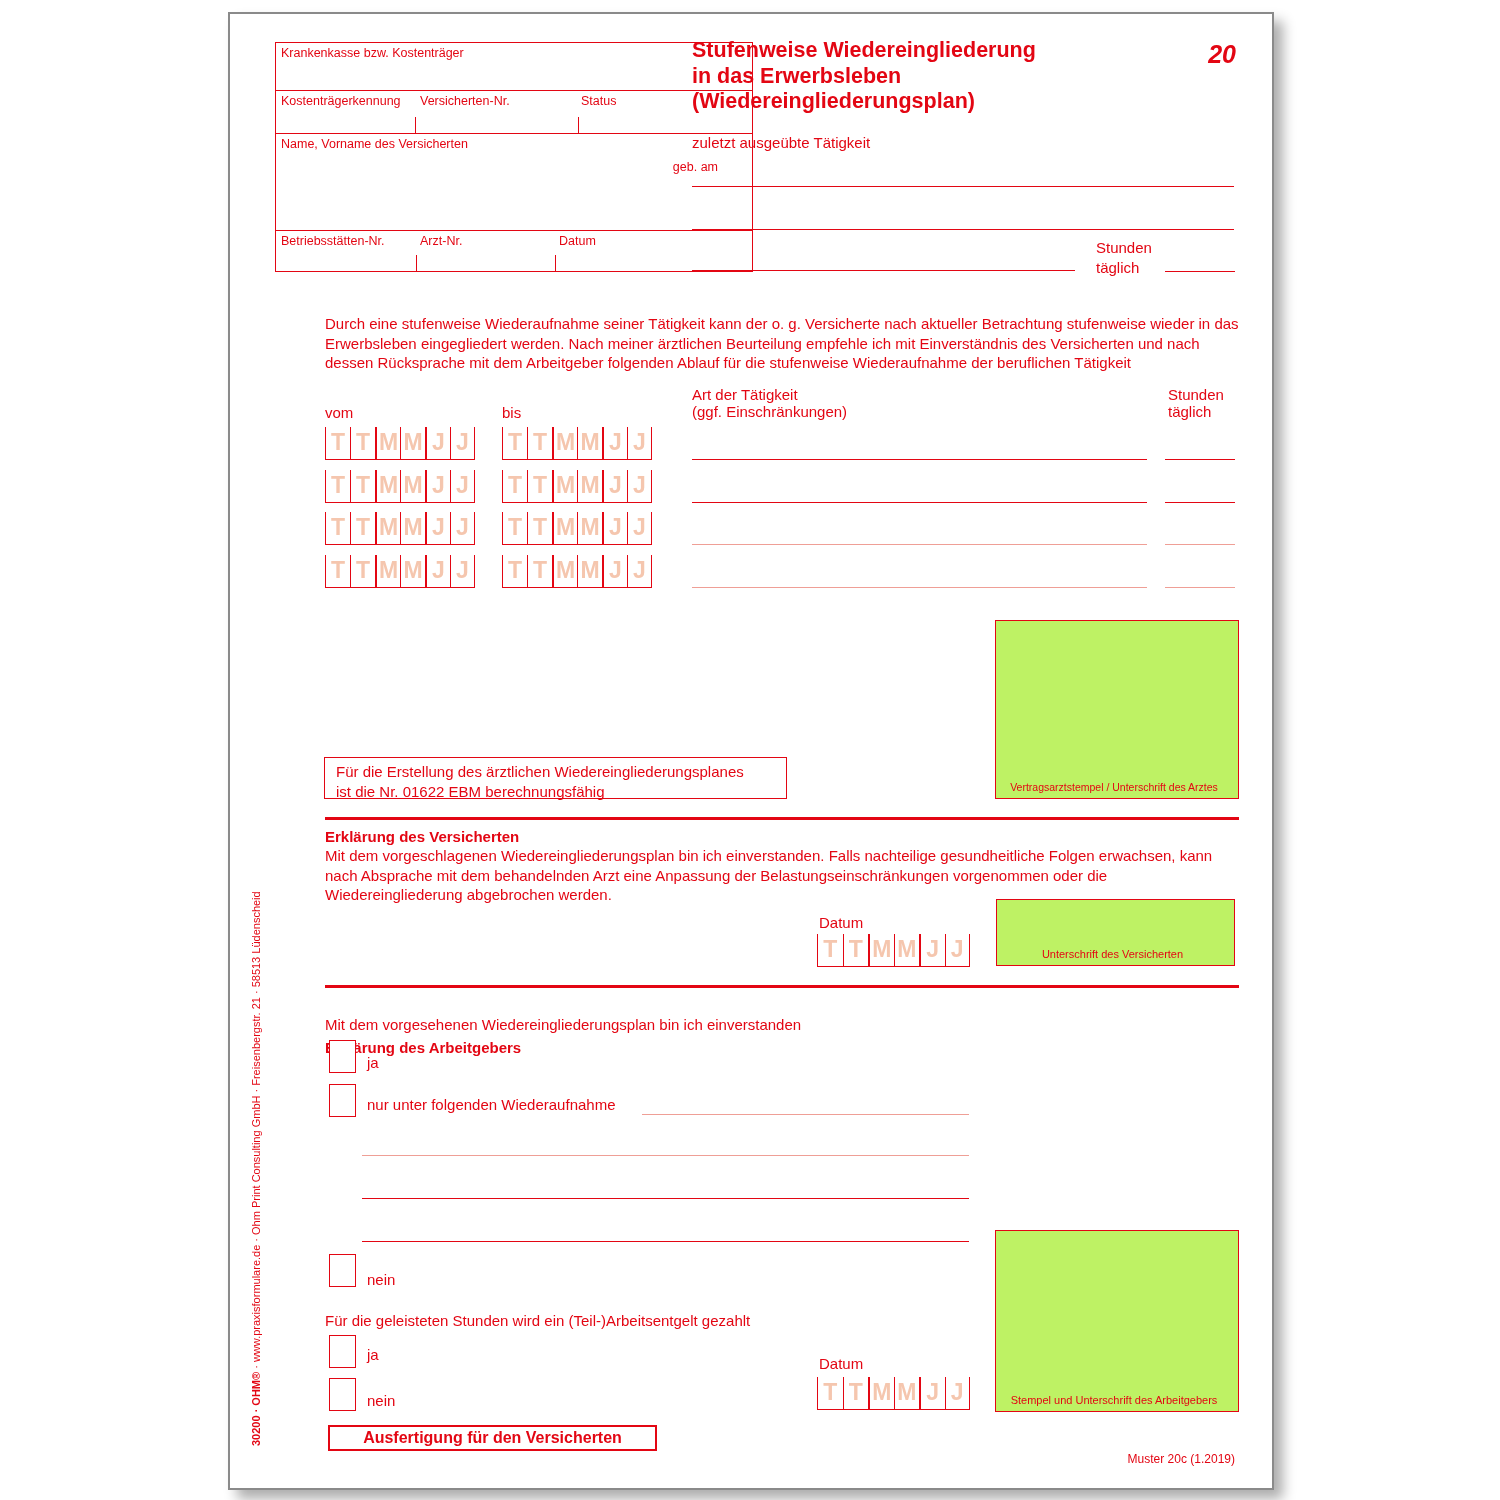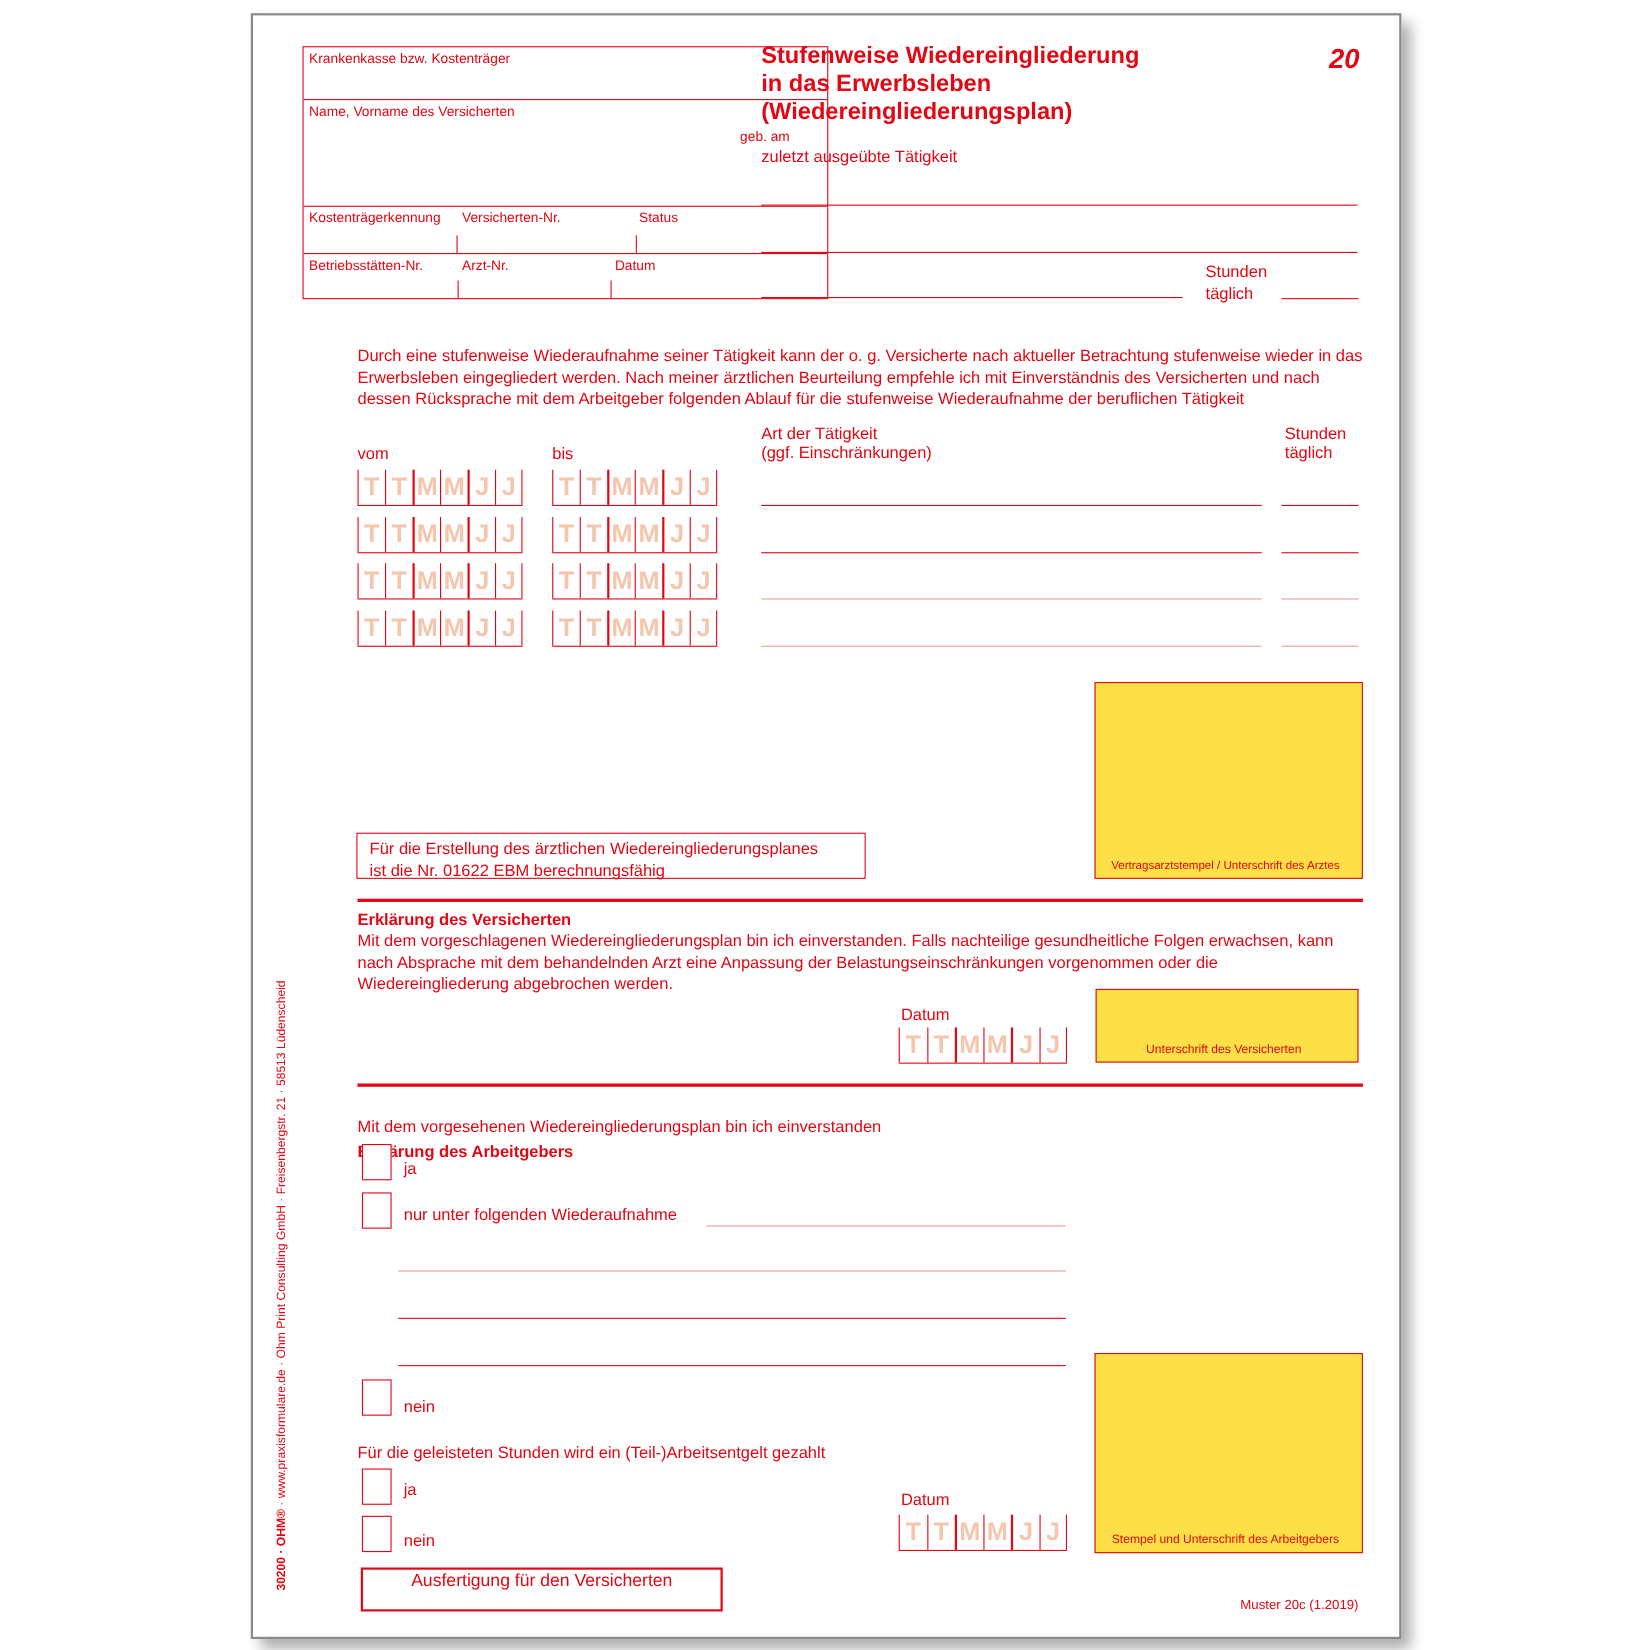--- a/index.html
+++ b/index.html
@@ -30,49 +30,49 @@
   .wline{position:absolute;height:0;border-bottom:1.2px solid var(--red);}
   .wline.light{border-bottom-color:#ef9f96;}
   .divider{position:absolute;height:2.6px;background:var(--red);}
   
   .comb{position:absolute;display:flex;height:33px;border-bottom:1.5px solid var(--red);}
   .comb-cell{width:25px;border-left:1.2px solid var(--red);font-weight:bold;font-size:23px;line-height:30px;text-align:center;color:var(--pink);}
   .comb-cell:nth-child(3),.comb-cell:nth-child(5){border-left-width:2.2px;}
   .comb-cell:last-child{border-right:1.2px solid var(--red);}
   .comb.wide .comb-cell{width:25.5px;}
   
-  .stampbox{position:absolute;border:1.2px solid var(--red);background:#fde047;}
+  .stampbox{position:absolute;border:1.2px solid var(--red);background:#bef264;}
   .stamplabel{position:absolute;left:0;right:6px;bottom:5px;text-align:center;font-size:10.5px;white-space:nowrap;}
   .ebmbox{position:absolute;left:94px;top:743px;width:463px;height:42px;border:1.5px solid var(--red);padding:4px 0 0 11px;}
   .cb{position:absolute;width:27px;height:33px;border:1.5px solid var(--red);background:#fff;}
-  .ausbox{position:absolute;left:98px;top:1411px;width:329px;height:40px;border:2.5px solid var(--red);
-          text-align:center;font-weight:normal;font-size:16px;line-height:21px;}
+  .ausbox{position:absolute;left:98px;top:1411px;width:329px;height:26px;border:2.5px solid var(--red);
+          text-align:center;font-weight:bold;font-size:16px;line-height:21px;}
   .imprint{position:absolute;left:20px;top:1432px;width:545px;font-size:11px;white-space:nowrap;
            transform:rotate(-90deg);transform-origin:0 0;}
   .imprint b{font-weight:bold;}
 </style>
 </head>
 <body>
 
 <div class="page">
 
   <div class="pbox">
     <div class="prow" style="height:48px">
       <span class="plabel" style="left:5px;top:3px">Krankenkasse bzw. Kostenträger</span>
     </div>
-    <div class="prow" style="height:97px">
-      <span class="plabel" style="left:5px;top:3px">Name, Vorname des Versicherten</span>
-      <span class="plabel" style="right:34px;top:26px">geb. am</span>
-    </div>
     <div class="prow" style="height:43px">
       <span class="plabel" style="left:5px;top:3px">Kostenträgerkennung</span>
       <span class="plabel" style="left:144px;top:3px">Versicherten-Nr.</span>
       <span class="plabel" style="left:305px;top:3px">Status</span>
       <span class="tick" style="left:139px"></span>
       <span class="tick" style="left:302px"></span>
+    </div>
+    <div class="prow" style="height:97px">
+      <span class="plabel" style="left:5px;top:3px">Name, Vorname des Versicherten</span>
+      <span class="plabel" style="right:34px;top:26px">geb. am</span>
     </div>
     <div class="prow last" style="height:40px">
       <span class="plabel" style="left:5px;top:3px">Betriebsstätten-Nr.</span>
       <span class="plabel" style="left:144px;top:3px">Arzt-Nr.</span>
       <span class="plabel" style="left:283px;top:3px">Datum</span>
       <span class="tick" style="left:140px"></span>
       <span class="tick" style="left:279px"></span>
     </div>
   </div>
 

